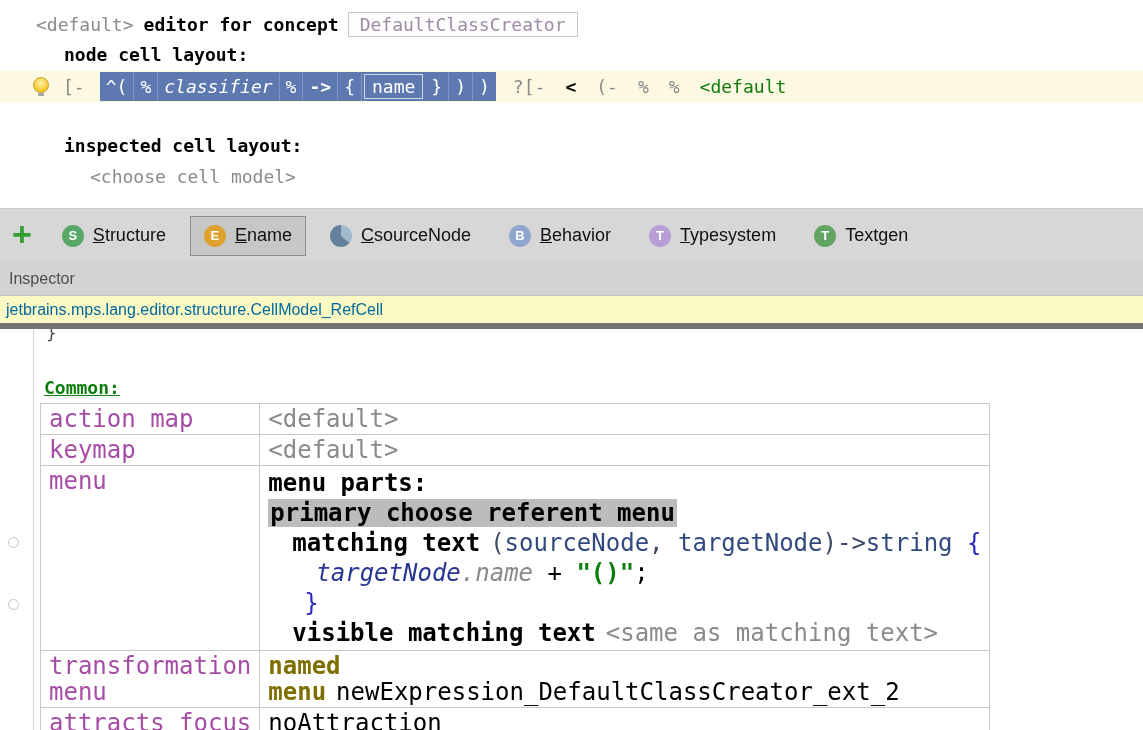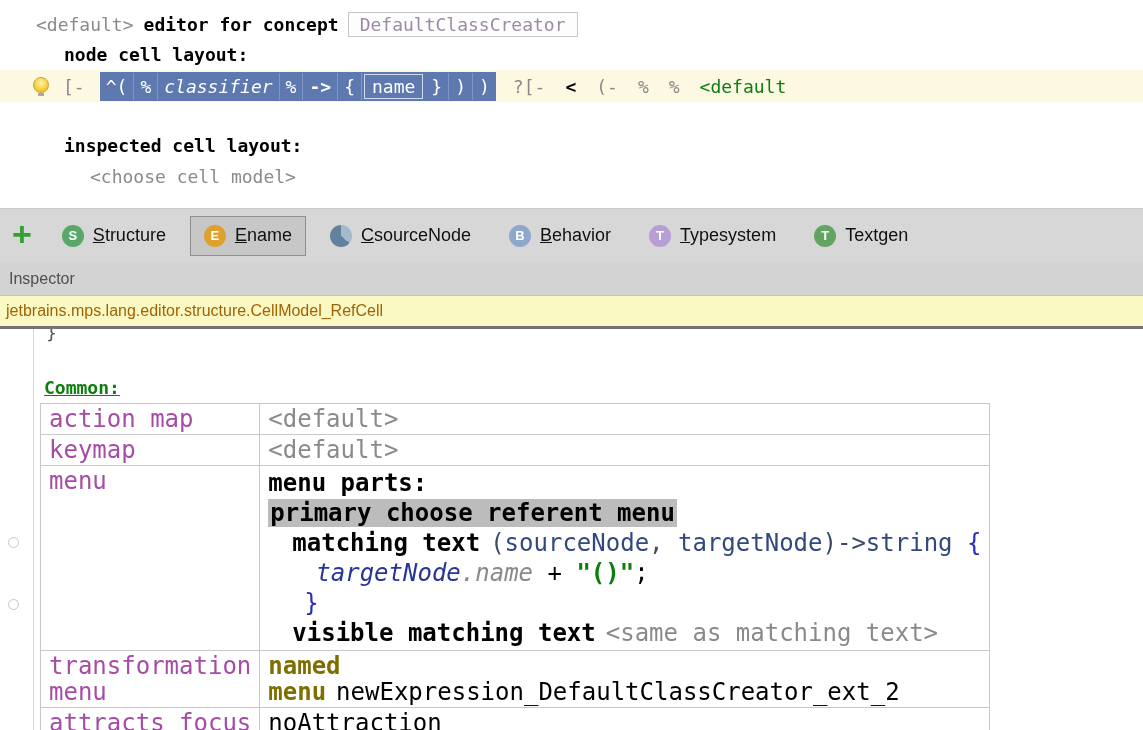--- a/index.html
+++ b/index.html
@@ -52,22 +52,22 @@
   .icon-behavior { background:#8fa7cd; }
   .icon-typesystem { background:#b79fd6; }
   .icon-textgen { background:#62a462; }
   .mnemonic { text-decoration:underline; }
 
   
   .insp-header { position:absolute; top:262px; left:0; right:0; height:34px; background:#d3d3d3;
                  border-bottom:1px solid #c2c2c2; display:flex; align-items:center; padding-left:9px;
                  font-family:"Liberation Sans",sans-serif; font-size:16px; color:#4f4f4f; }
   .breadcrumb { position:absolute; top:296px; left:0; right:0; height:33px; background:#fbf9c3;
-                border-bottom:3px solid #737373; display:flex; align-items:center; padding-left:6px;
-                font-family:"Liberation Sans",sans-serif; font-size:16px; color:#a16207; }
+                border-bottom:6px solid #737373; display:flex; align-items:center; padding-left:6px;
+                font-family:"Liberation Sans",sans-serif; font-size:16px; color:#0369a1; }
 
   
   .insp-content { position:absolute; top:329px; left:0; right:0; bottom:0; background:#fff; overflow:hidden; font-size:18px; }
   .gutter-line { position:absolute; left:33px; top:0; bottom:0; width:1px; background:#d6d6d6; }
   .gutter-mark { position:absolute; left:8px; width:11px; height:11px; border:1px solid #c6c6c6; border-radius:50%; background:#fff; }
   .mark1 { top:208px; } .mark2 { top:270px; }
   .stray-brace { position:absolute; left:46px; top:-7px; color:#555; }
   .section-header { position:absolute; left:44px; top:48px; color:#0d7d0d; font-weight:bold; text-decoration:underline; }
 
   .props { position:absolute; left:40px; top:74px; width:920px; border-collapse:collapse; }

